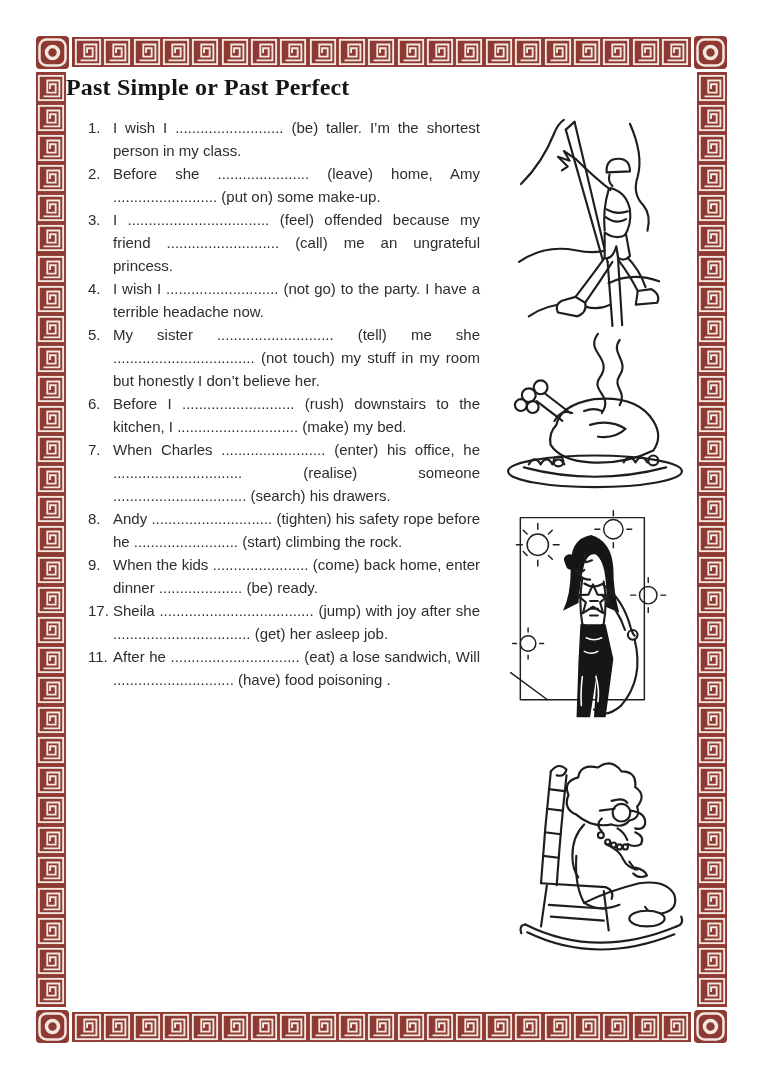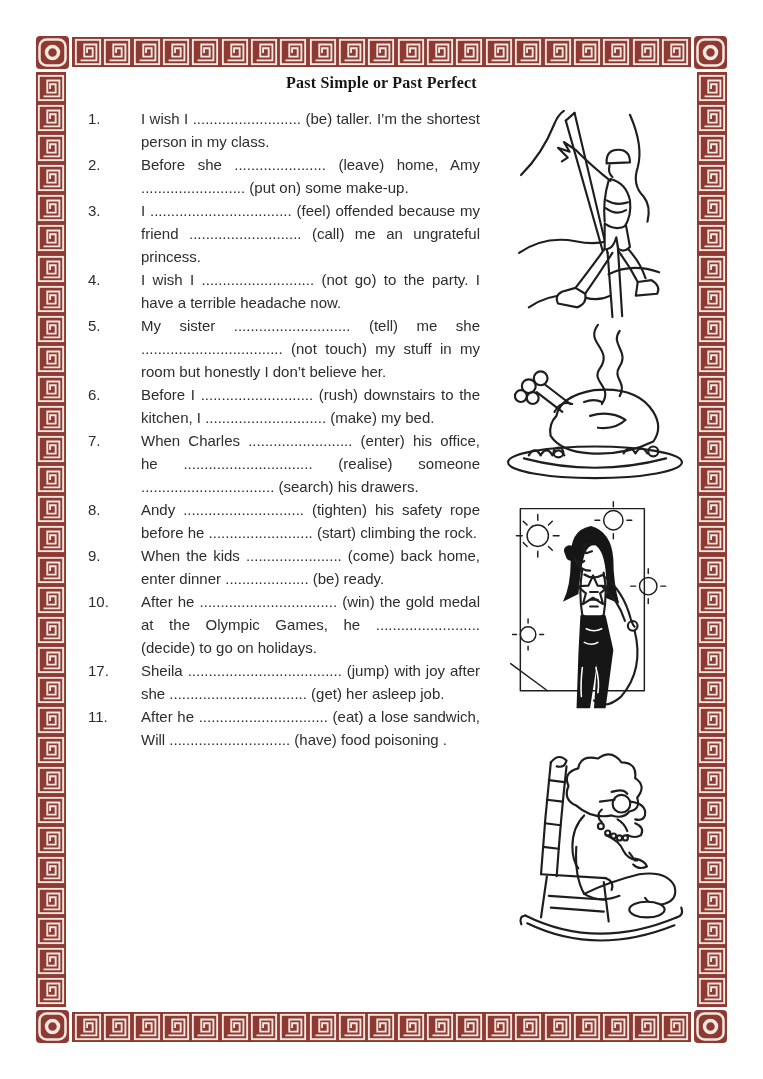--- a/index.html
+++ b/index.html
@@ -20,28 +20,28 @@
   .corner.bl{left:0;bottom:0;} .corner.br{right:0;bottom:0;}
   .strip{position:absolute;background:var(--maroon);display:flex;justify-content:space-between;align-items:center;overflow:hidden;}
   .strip-h{left:36px;right:36px;height:30px;padding:0 2px;}
   .strip-top{top:1px;} .strip-bottom{bottom:1px;}
   .strip-v{top:36px;bottom:36px;width:30px;flex-direction:column;padding:2px 0;}
   .strip-left{left:0;} .strip-right{right:0;}
   .tile{display:block;width:28px;height:28px;flex:0 0 auto;}
   
   .content{position:absolute;left:66px;top:66px;right:66px;bottom:60px;}
   h1.title{
-    margin:8px 0 0 0;text-align:center;font-family:"Liberation Serif","DejaVu Serif",serif;
-    font-size:16px;font-weight:bold;color:#151515;letter-spacing:.2px;
+    margin:8px 0 0 0;text-align:left;font-family:"Liberation Serif","DejaVu Serif",serif;
+    font-size:24px;font-weight:bold;color:#151515;letter-spacing:.2px;
   }
   .columns{display:flex;margin-top:15px;padding-left:22px;}
   .items{width:392px;flex:0 0 392px;}
   .item{display:flex;margin:0;line-height:23px;font-size:15px;}
   .item .num{flex:0 0 25px;}
-  .item .txt{flex:1;text-align:justify;margin-left:28px;}
+  .item .txt{flex:1;text-align:justify;}
   .pics{flex:1;padding-left:8px;display:flex;flex-direction:column;align-items:center;}
   .pic{line-height:0;}
   .pic svg{display:block;}
   .pic-climber{margin-top:0;}
   .pic-chicken{margin-top:2px;}
   .pic-singer{margin-top:10px;}
   .pic-grandma{margin-top:14px;}
   .art{stroke:#1e1e1e;stroke-width:2.2;fill:none;stroke-linecap:round;stroke-linejoin:round;}
   .art-thin{stroke:#1e1e1e;stroke-width:1.5;fill:none;stroke-linecap:round;stroke-linejoin:round;}
   .art-fill{fill:#161616;stroke:none;}
@@ -533,24 +533,20 @@
             <span class="num">7.</span>
             <span class="txt">When Charles ......................... (enter) his office, he ............................... (realise) someone ................................ (search) his drawers.</span>
           </div>
           <div class="item">
             <span class="num">8.</span>
             <span class="txt">Andy ............................. (tighten) his safety rope before he ......................... (start) climbing the rock.</span>
           </div>
           <div class="item">
             <span class="num">9.</span>
             <span class="txt">When the kids ....................... (come) back home, enter dinner .................... (be) ready.</span>
-          </div>
-          <div class="item">
-            <span class="num">10.</span>
-            <span class="txt">After he ................................. (win) the gold medal at the Olympic Games, he ......................... (decide) to go on holidays.</span>
           </div>
           <div class="item">
             <span class="num">17.</span>
             <span class="txt">Sheila ..................................... (jump) with joy after she ................................. (get) her asleep job.</span>
           </div>
           <div class="item">
             <span class="num">11.</span>
             <span class="txt">After he ............................... (eat) a lose sandwich, Will ............................. (have) food poisoning .</span>
           </div>
         </div>

